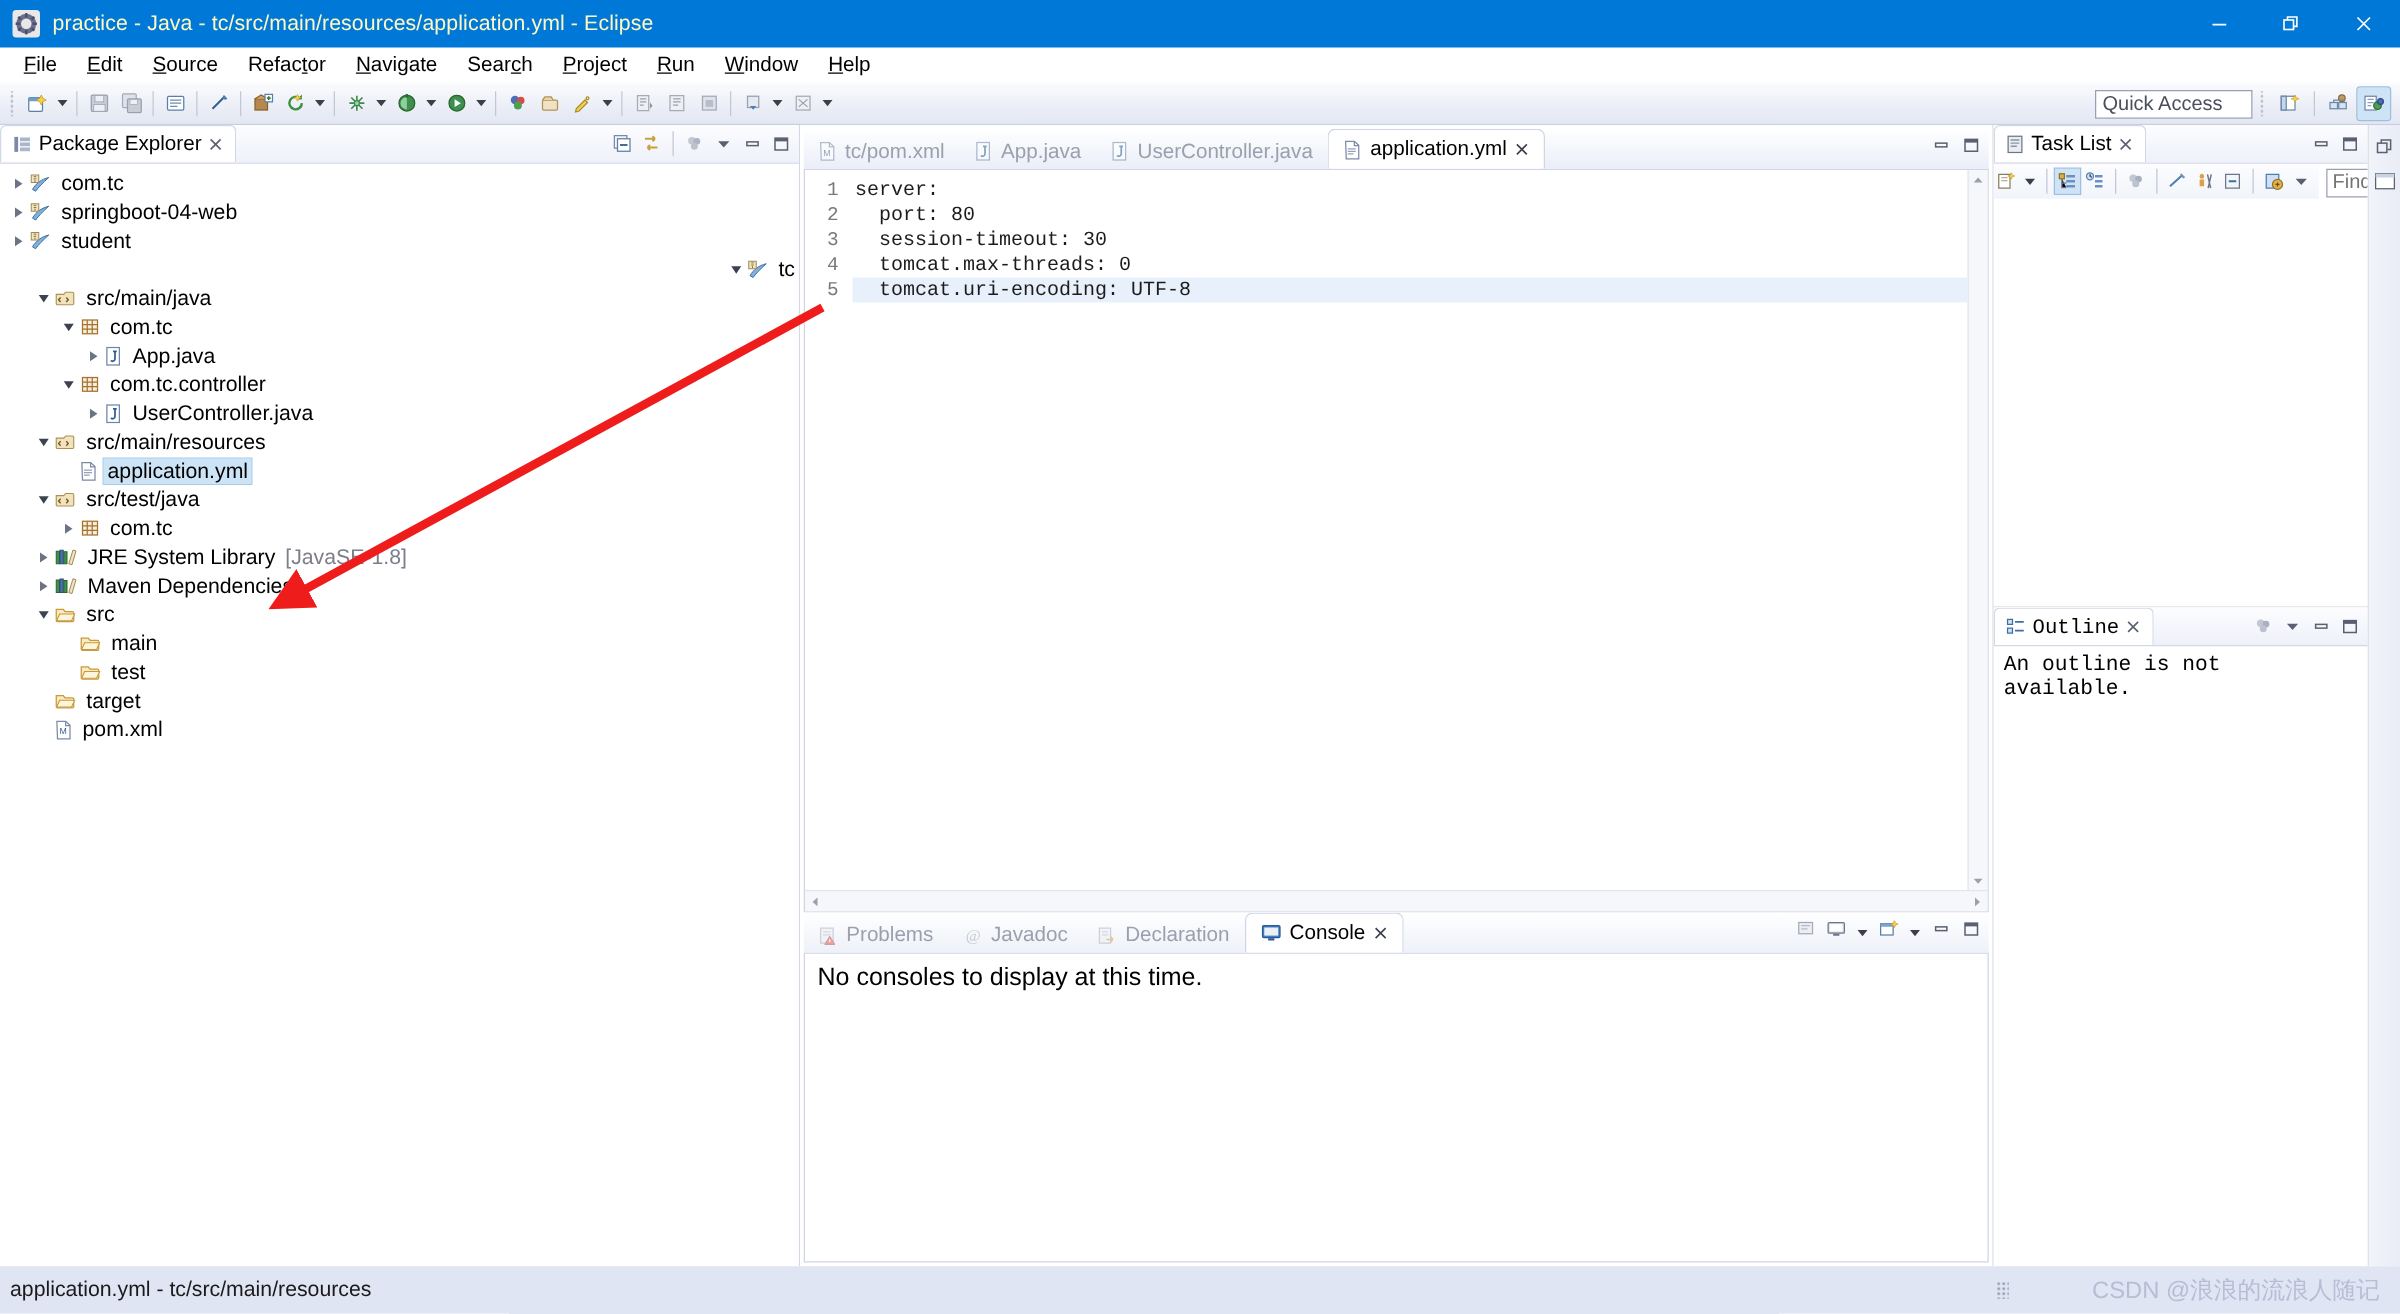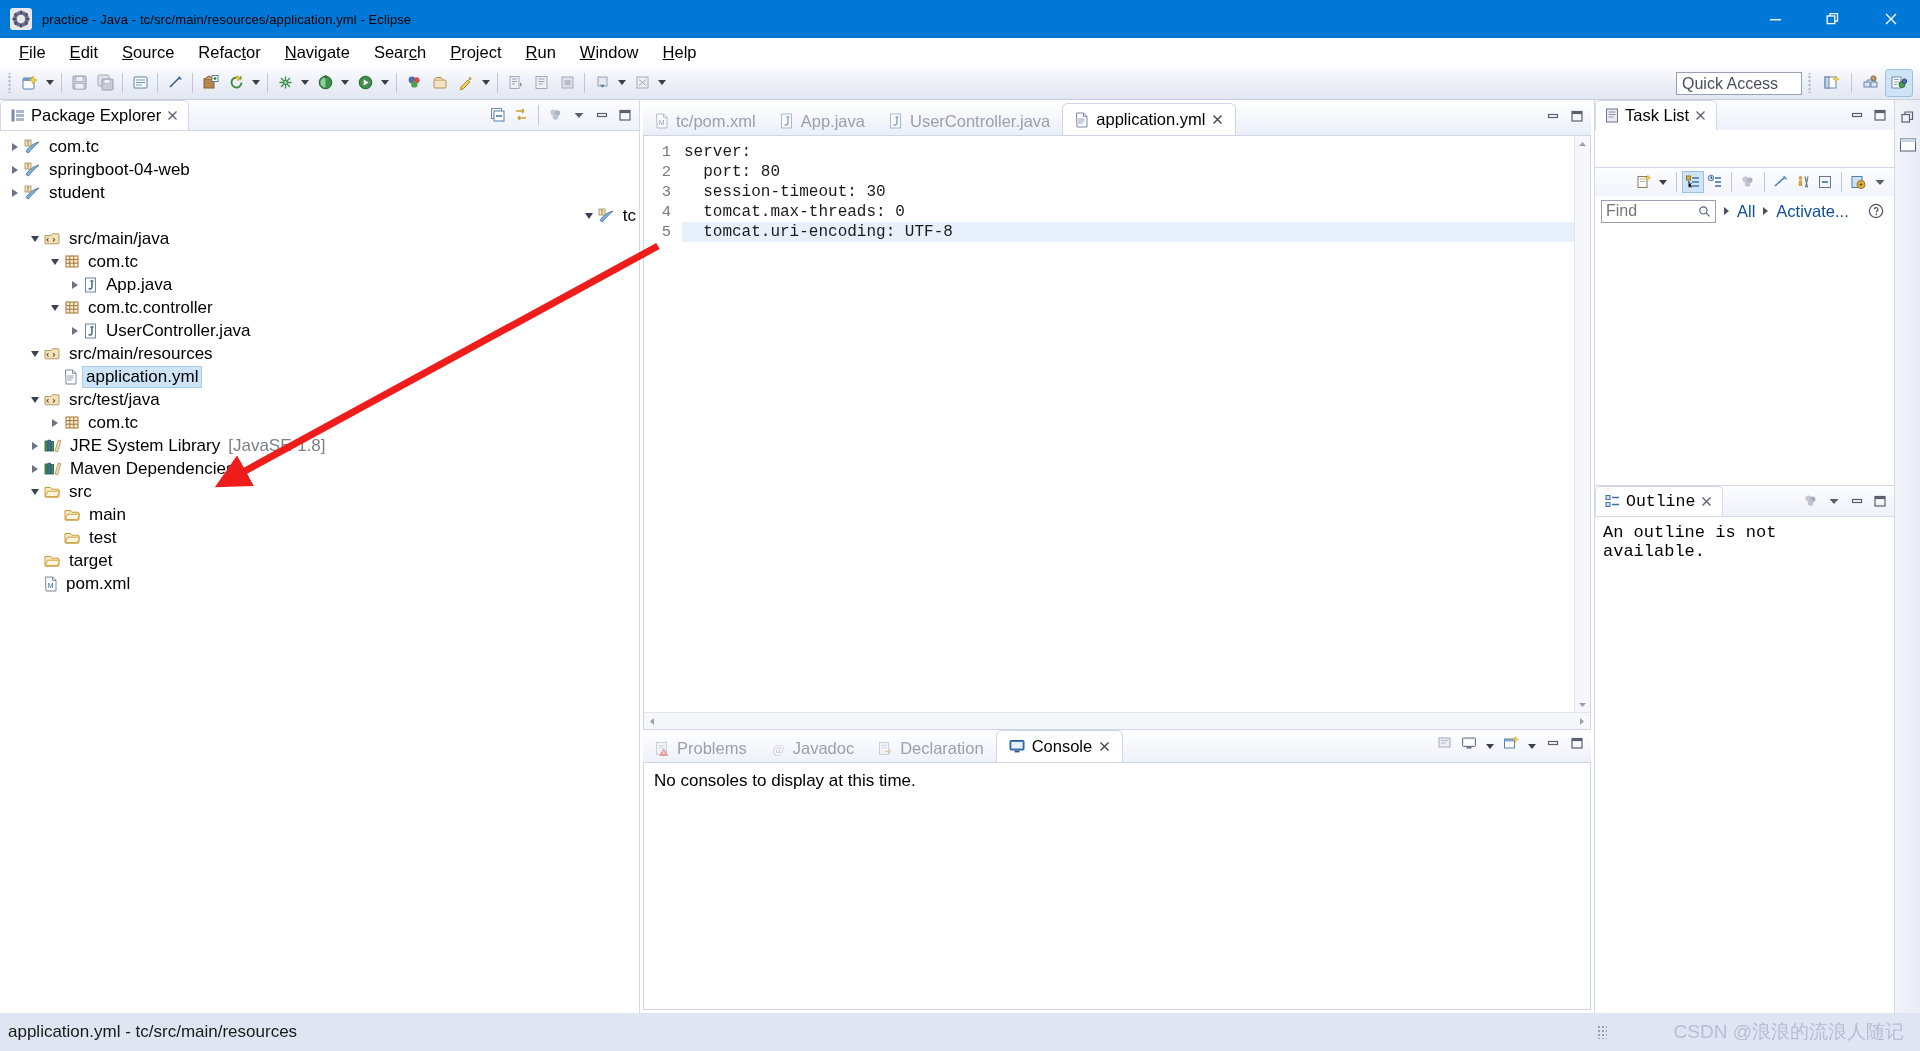--- a/index.html
+++ b/index.html
@@ -16,21 +16,21 @@
   .titlebar{
     height:38px; background:#0078d7; display:flex; align-items:center;
     position:relative;
   }
   .app-icon{
     width:22px;height:22px;margin-left:10px;margin-right:10px;
     border-radius:3px;background:#e8e8ea;display:flex;align-items:center;justify-content:center;
     flex:0 0 auto;
   }
   .app-icon svg{display:block;}
-  .title-text{color:#000000;font-size:13px;letter-spacing:.1px;white-space:nowrap;}
+  .title-text{color:#fef9c3;font-size:17px;letter-spacing:.1px;white-space:nowrap;}
   .win-btns{position:absolute;right:0;top:0;height:38px;display:flex;}
   .win-btn{width:58px;height:38px;display:flex;align-items:center;justify-content:center;color:#fff;}
 
   
   .menubar{height:28px;background:#fff;display:flex;align-items:center;padding-left:8px;gap:2px;}
   .menu-item{padding:3px 11px;font-size:16.5px;color:#000;white-space:nowrap;}
   .menu-item u{text-decoration:underline;}
 
   
   .toolbar{
@@ -115,26 +115,26 @@
   .code .ln{display:block;padding-left:2px;}
   .code .ln.current{background:#e8f1fb;}
   .vscroll{width:16px;background:#f6f7fb;border-left:1px solid #e2e5ee;display:flex;flex-direction:column;justify-content:space-between;align-items:center;flex:0 0 auto;}
   .vscroll .sb-arrow{height:16px;width:16px;display:flex;align-items:center;justify-content:center;}
   .hscroll{height:17px;background:#f6f7fb;border-top:1px solid #e2e5ee;display:flex;justify-content:space-between;align-items:center;flex:0 0 auto;}
   .hscroll .sb-arrow{height:17px;width:17px;display:flex;align-items:center;justify-content:center;}
 
   
   .console-part{flex:1;display:flex;flex-direction:column;padding:0 3px 3px 3px;min-height:0;}
   .console-tabs{height:32px;display:flex;align-items:flex-end;position:relative;background:linear-gradient(to bottom,#ffffff,#eef1f9);}
-  .console-body{flex:1;border:1px solid #cfd5e4;border-top:1px solid #cfd5e4;background:#fff;padding:8px 10px;font-size:17px;}
+  .console-body{flex:1;border:1px solid #cfd5e4;border-top:1px solid #cfd5e4;background:#fff;padding:8px 10px;font-size:20px;}
 
   
   #right-col{width:300px;display:flex;flex-direction:column;border-left:1px solid #d4d8e4;}
   #task-list{height:386px;border-bottom:1px solid #d4d8e4;}
-  #task-list .part-body{border-top:1px solid #d3d8e6;display:flex;flex-direction:column;margin-top:37px;}
+  #task-list .part-body{border-top:1px solid #d3d8e6;display:flex;}
   .tl-toolbar{height:28px;display:flex;align-items:center;justify-content:flex-end;gap:2px;padding-right:4px;
               background:linear-gradient(to bottom,#fdfdff,#f1f4fa);}
   .tl-find{height:30px;display:flex;align-items:center;gap:8px;padding:3px 6px;}
   .find-box{flex:0 0 115px;height:23px;border:1px solid #9aa0b4;background:#fff;display:flex;align-items:center;padding:0 4px;}
   .find-box input{border:none;outline:none;width:100%;font-size:16px;font-family:"Liberation Sans",sans-serif;color:#333;background:transparent;}
   .tl-link{color:#0b4f9e;font-size:16.5px;white-space:nowrap;}
   .tl-caret{width:0;height:0;border-top:4px solid transparent;border-bottom:4px solid transparent;border-left:5px solid #4a5060;flex:0 0 auto;}
   #outline .part-body{border-top:1px solid #d3d8e6;padding:6px 8px;font-size:17px;}
 
   

